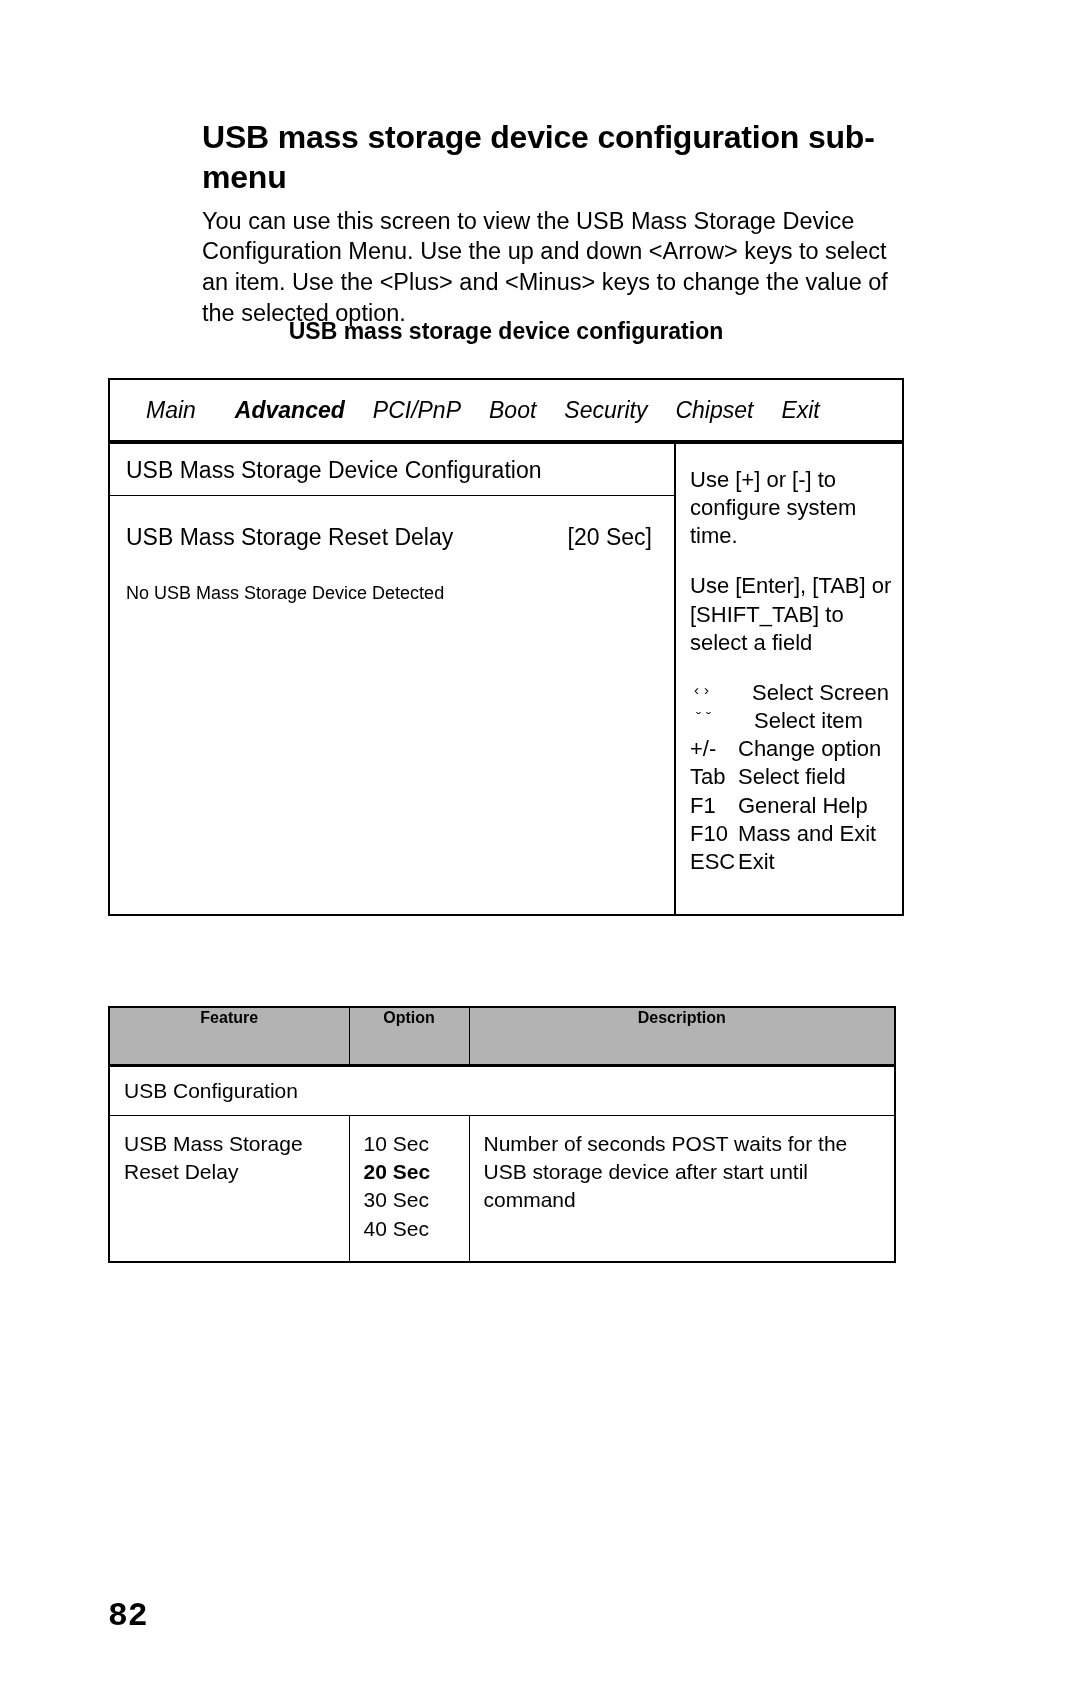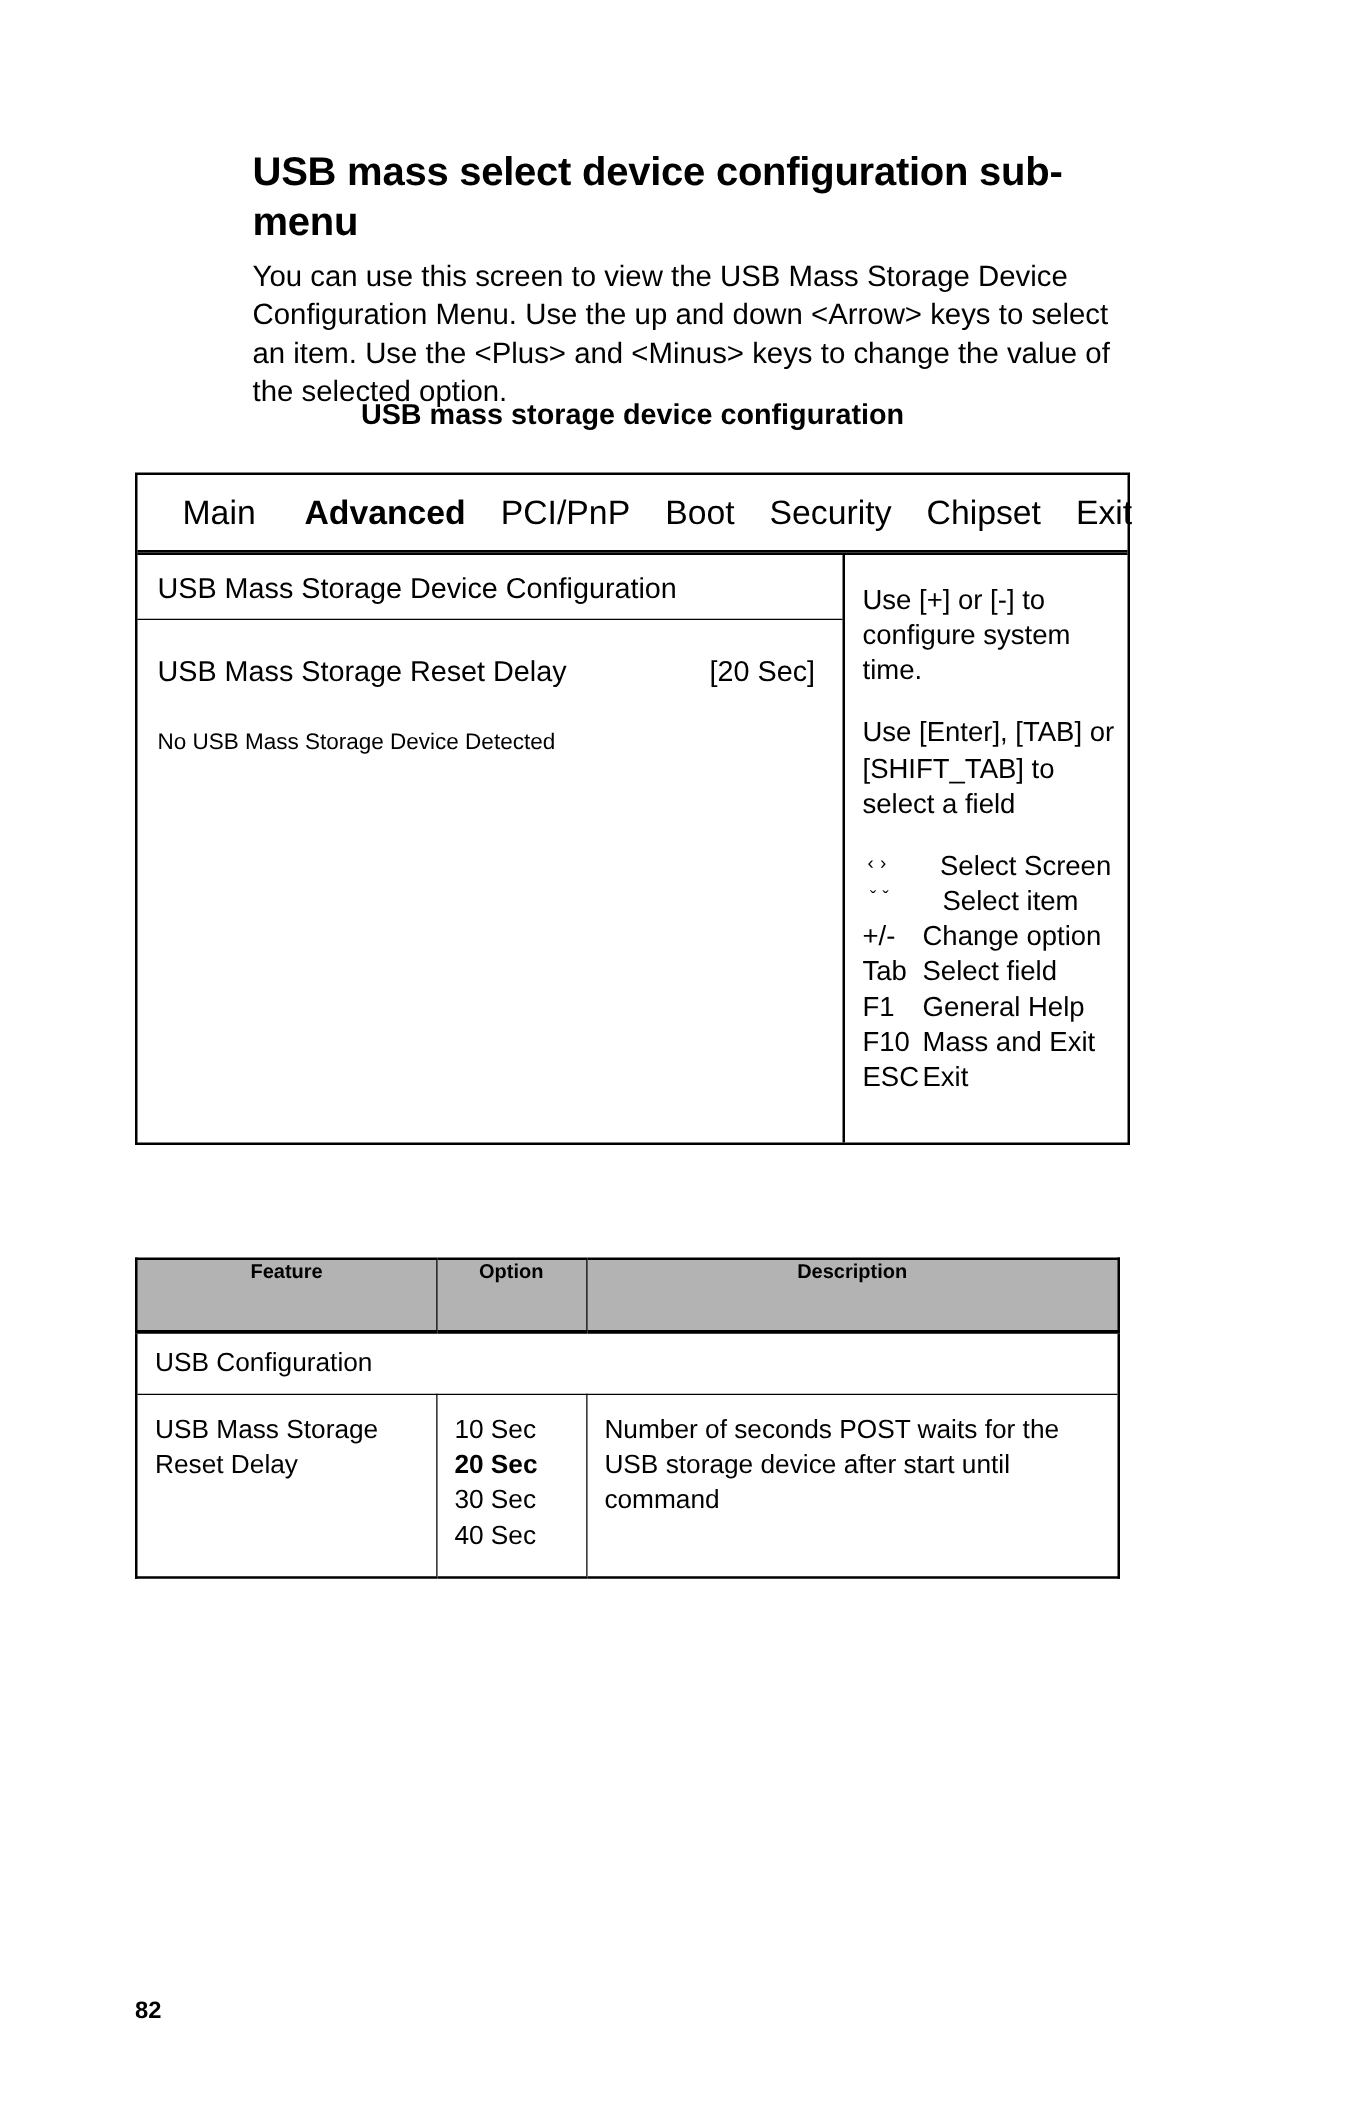--- a/index.html
+++ b/index.html
@@ -65,23 +65,24 @@
   }
   .bios-tabs {
     height: 62px;
     border-bottom: 2px solid #000;
     display: flex;
     align-items: center;
     padding-left: 36px;
     box-sizing: border-box;
   }
   .bios-tab {
-    font-size: 27px;
+    font-size: 23px;
     margin-right: 28px;
     white-space: nowrap;
+    font-style: italic;
   }
   .bios-tab.active { font-weight: bold; margin-left: 11px; }
 
   .bios-body {
     display: flex;
     height: 472px;
     box-sizing: border-box;
     border-top: 2px solid #000;
   }
   .bios-left {
@@ -200,31 +201,31 @@
   .row-group td.last  { border-right: 2.5px solid #000; }
   .ftable tbody tr:last-child td { border-bottom: 2.5px solid #000; }
   .opt { white-space: nowrap; }
   .opt.sel { font-weight: bold; }
 
   
   .page-number {
     position: absolute;
     left: 108px;
     top: 1598px;
-    font-family: Liberation Sans, sans-serif;
-    font-size: 19px;
+    font-family: Liberation Mono, monospace;
+    font-size: 33px;
     font-weight: bold;
   }
 </style>
 </head>
 <body>
 
 <div class="page">
 
-  <h1 class="h1">USB mass select device configuration sub-menu</h1>
+  <h1 class="h1">USB mass storage device configuration sub-menu</h1>
 
   <p class="intro">You can use this screen to view the USB Mass Storage Device Configuration Menu. Use the up and down &lt;Arrow&gt; keys to select an item. Use the &lt;Plus&gt; and &lt;Minus&gt; keys to change the value of the selected option.</p>
 
   <div class="h2-center">USB mass storage device configuration</div>
 
   <div class="bios">
 
     <div class="bios-tabs">
       <span class="bios-tab">Main</span>
       <span class="bios-tab active">Advanced</span>

